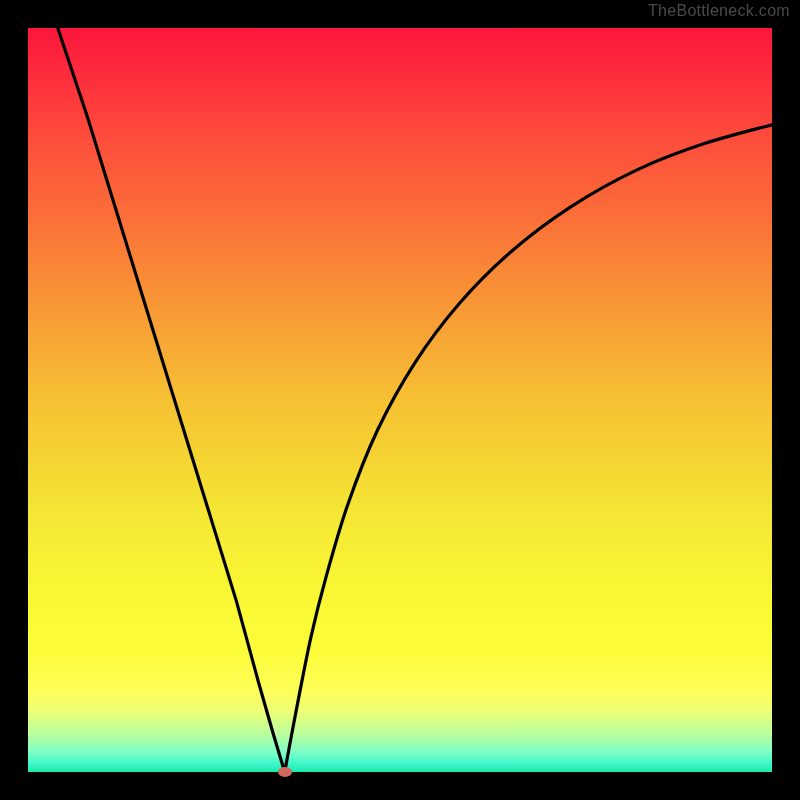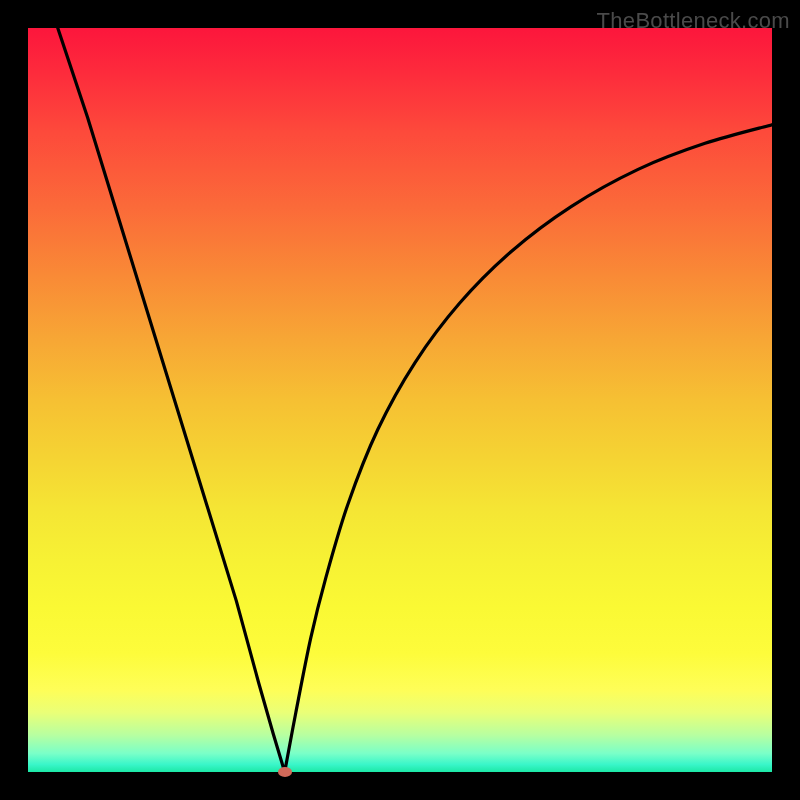--- a/index.html
+++ b/index.html
@@ -5,24 +5,24 @@
   * { margin: 0; padding: 0; box-sizing: border-box; }
   html, body { width: 800px; height: 800px; overflow: hidden; background: #000; }
   .frame {
     position: relative;
     width: 800px;
     height: 800px;
     background: #000;
   }
   .watermark {
     position: absolute;
-    top: 8px;
+    top: 2px;
     right: 10px;
     font-family: Arial, Helvetica, sans-serif;
-    font-size: 22px;
+    font-size: 16px;
     font-weight: 500;
     color: #4a4a4a;
     letter-spacing: 0.3px;
     z-index: 5;
   }
   .plot {
     position: absolute;
     left: 28px;
     top: 28px;
     width: 744px;

